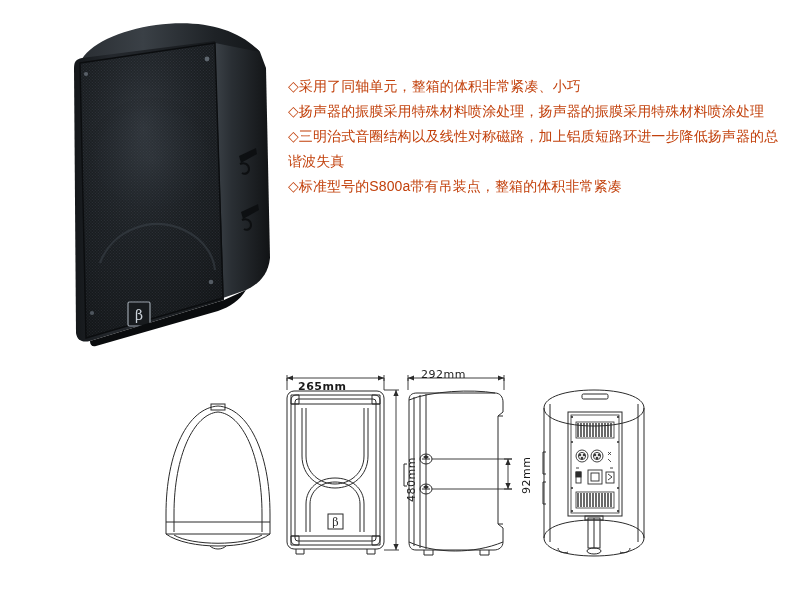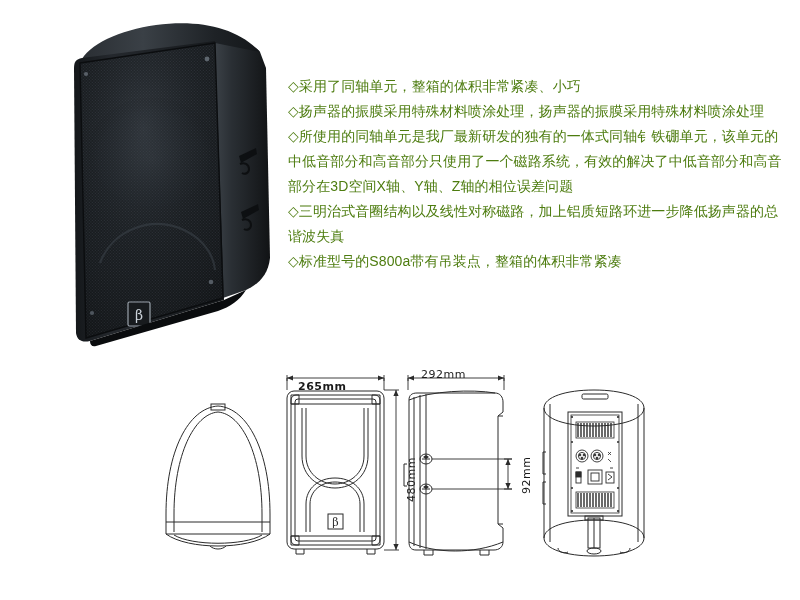--- a/index.html
+++ b/index.html
@@ -45,21 +45,21 @@
     margin: 0 0 26px 0;
   }
   .feat-list {
     margin: 0;
     padding: 0;
     list-style: none;
   }
   .feat-item {
     font-size: 14px;
     line-height: 25px;
-    color: #4d7c0f;
+    color: #c2410c;
     margin: 0;
     text-indent: 0;
     letter-spacing: 0.1px;
   }
 
   
   .drawings {
     position: absolute;
     left: 0;
     top: 362px;
@@ -173,21 +173,20 @@
 
       <path d="M30,333 L164,292 L186,282 C180,292 170,299 158,303 L36,338 C32,339 30,337 30,333 Z" fill="#0a0c0e"></path>
     </svg>
   </div>
 </div>
 
 <div class="features">
   <div class="feat-list">
     <p class="feat-item">◇采用了同轴单元，整箱的体积非常紧凑、小巧</p>
     <p class="feat-item">◇扬声器的振膜采用特殊材料喷涂处理，扬声器的振膜采用特殊材料喷涂处理</p>
-    <p class="feat-item">◇所使用的同轴单元是我厂最新研发的独有的一体式同轴钅铁硼单元，该单元的中低音部分和高音部分只使用了一个磁路系统，有效的解决了中低音部分和高音部分在3D空间X轴、Y轴、Z轴的相位误差问题</p>
     <p class="feat-item">◇三明治式音圈结构以及线性对称磁路，加上铝质短路环进一步降低扬声器的总谐波失真</p>
     <p class="feat-item">◇标准型号的S800a带有吊装点，整箱的体积非常紧凑</p>
   </div>
 </div>
 
 <div class="drawings">
 
   <div class="dwg dwg-top">
     <svg width="140" height="175" viewBox="0 0 140 175">
       <g fill="none" stroke="#2b2b2b" stroke-width="1">

